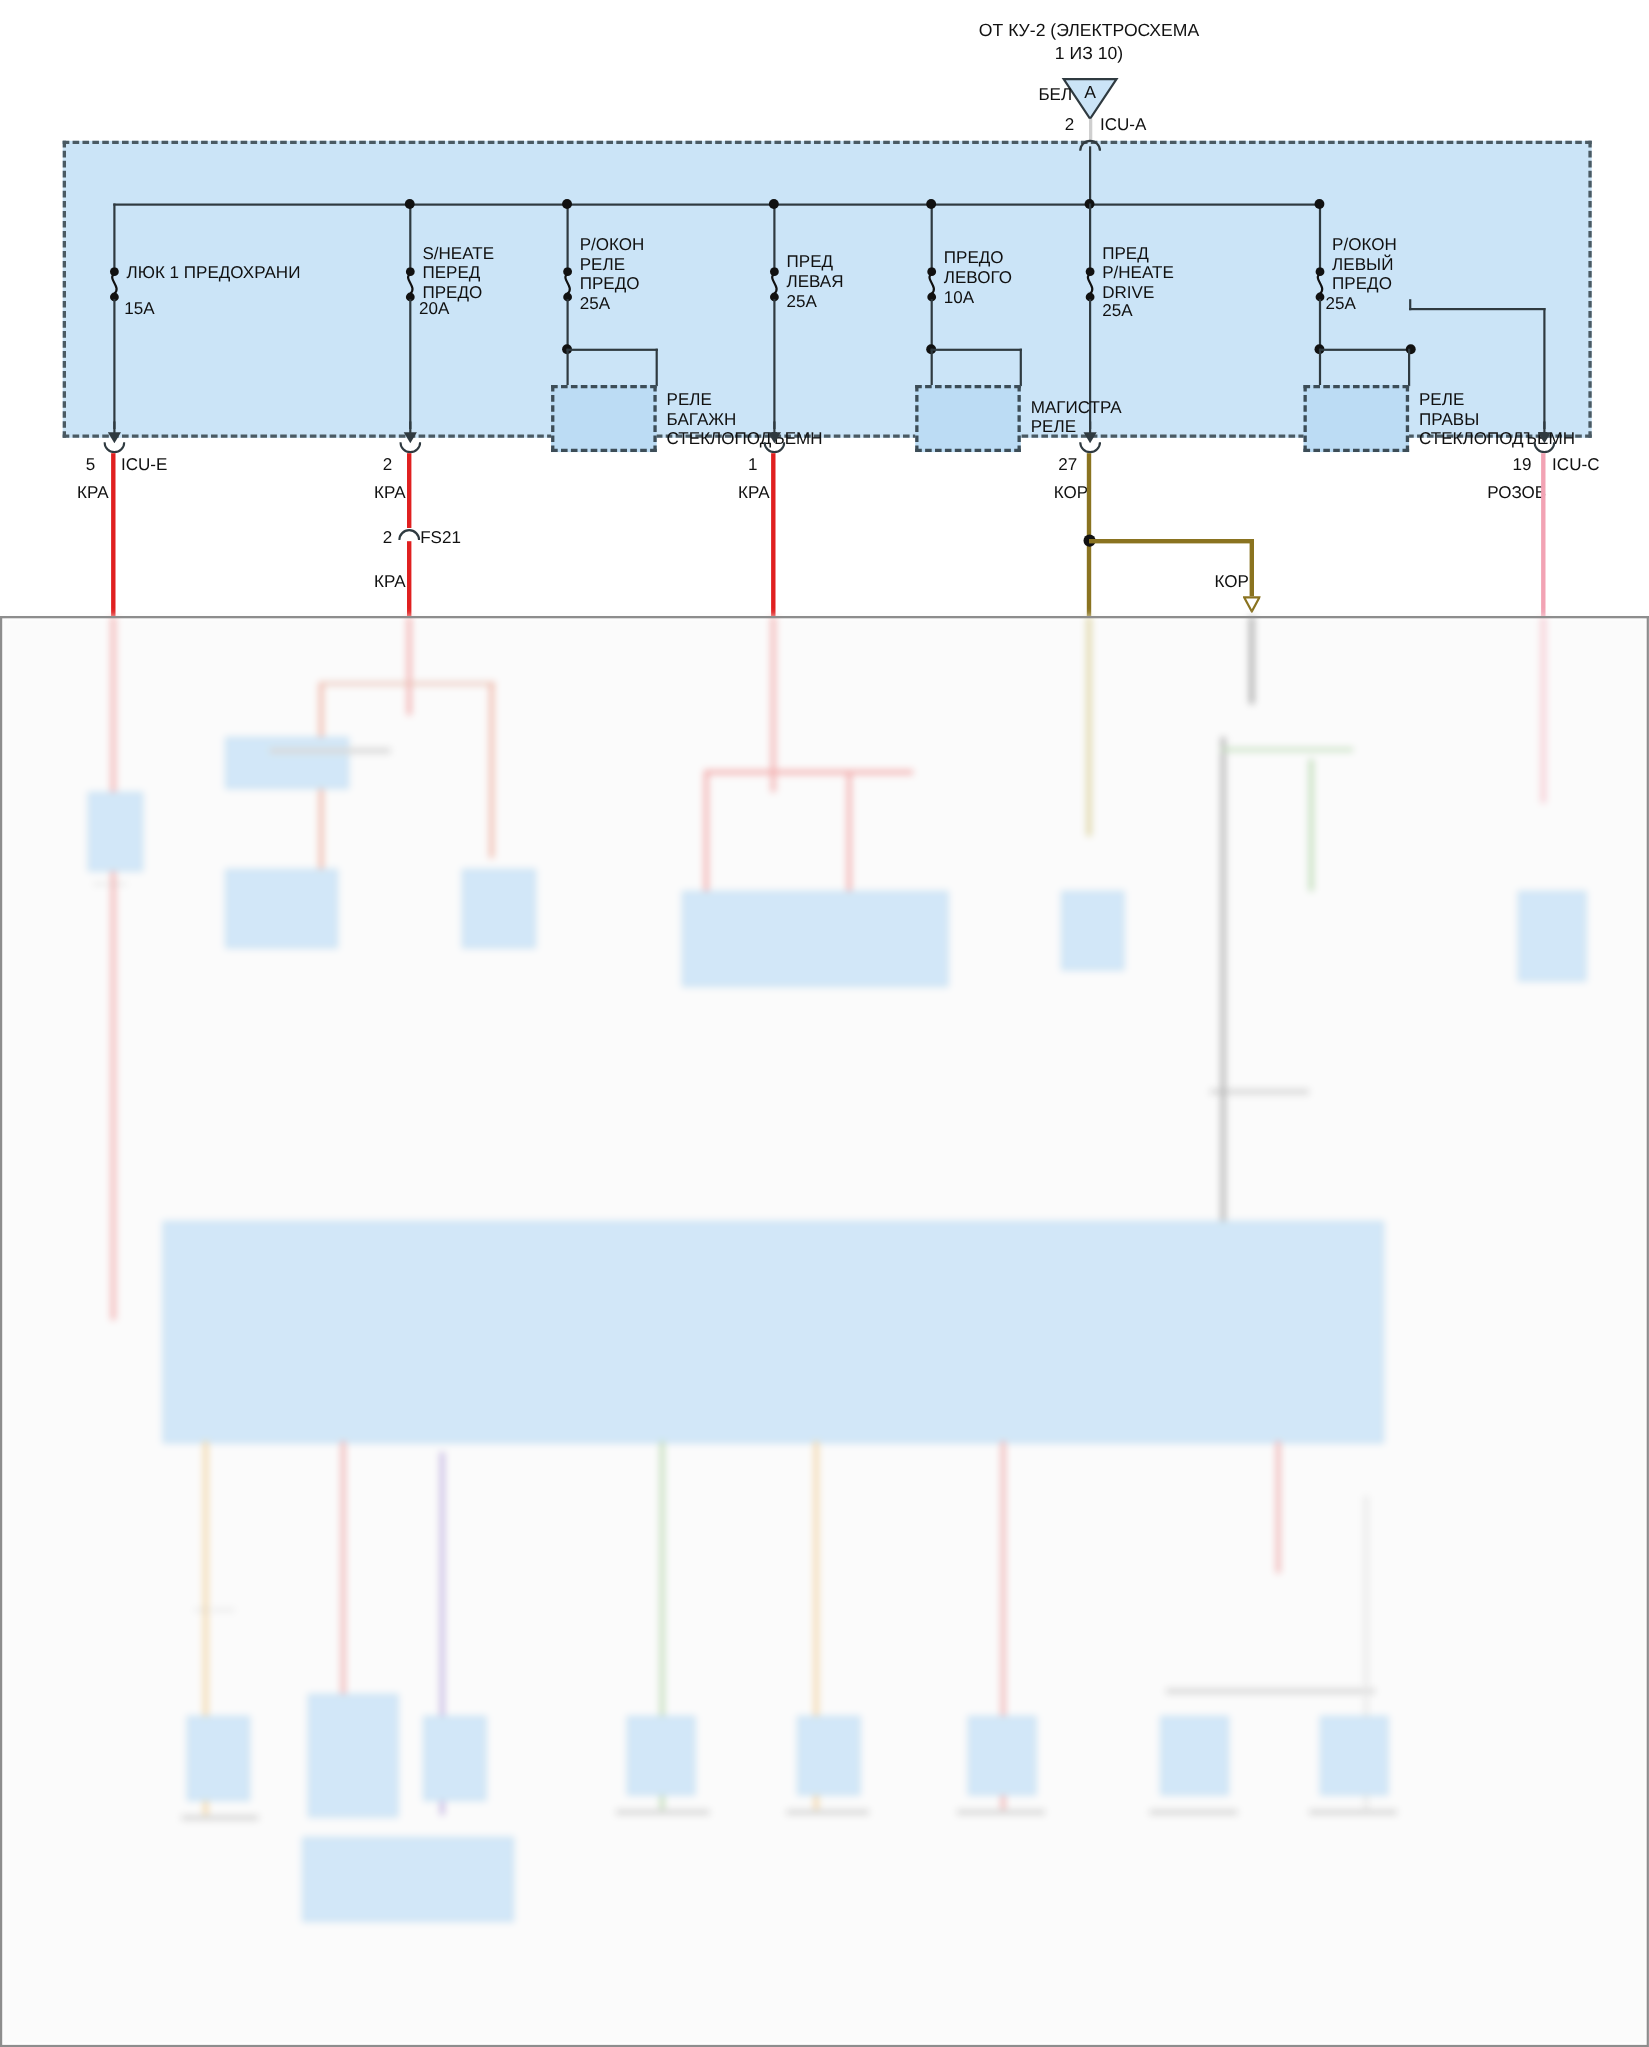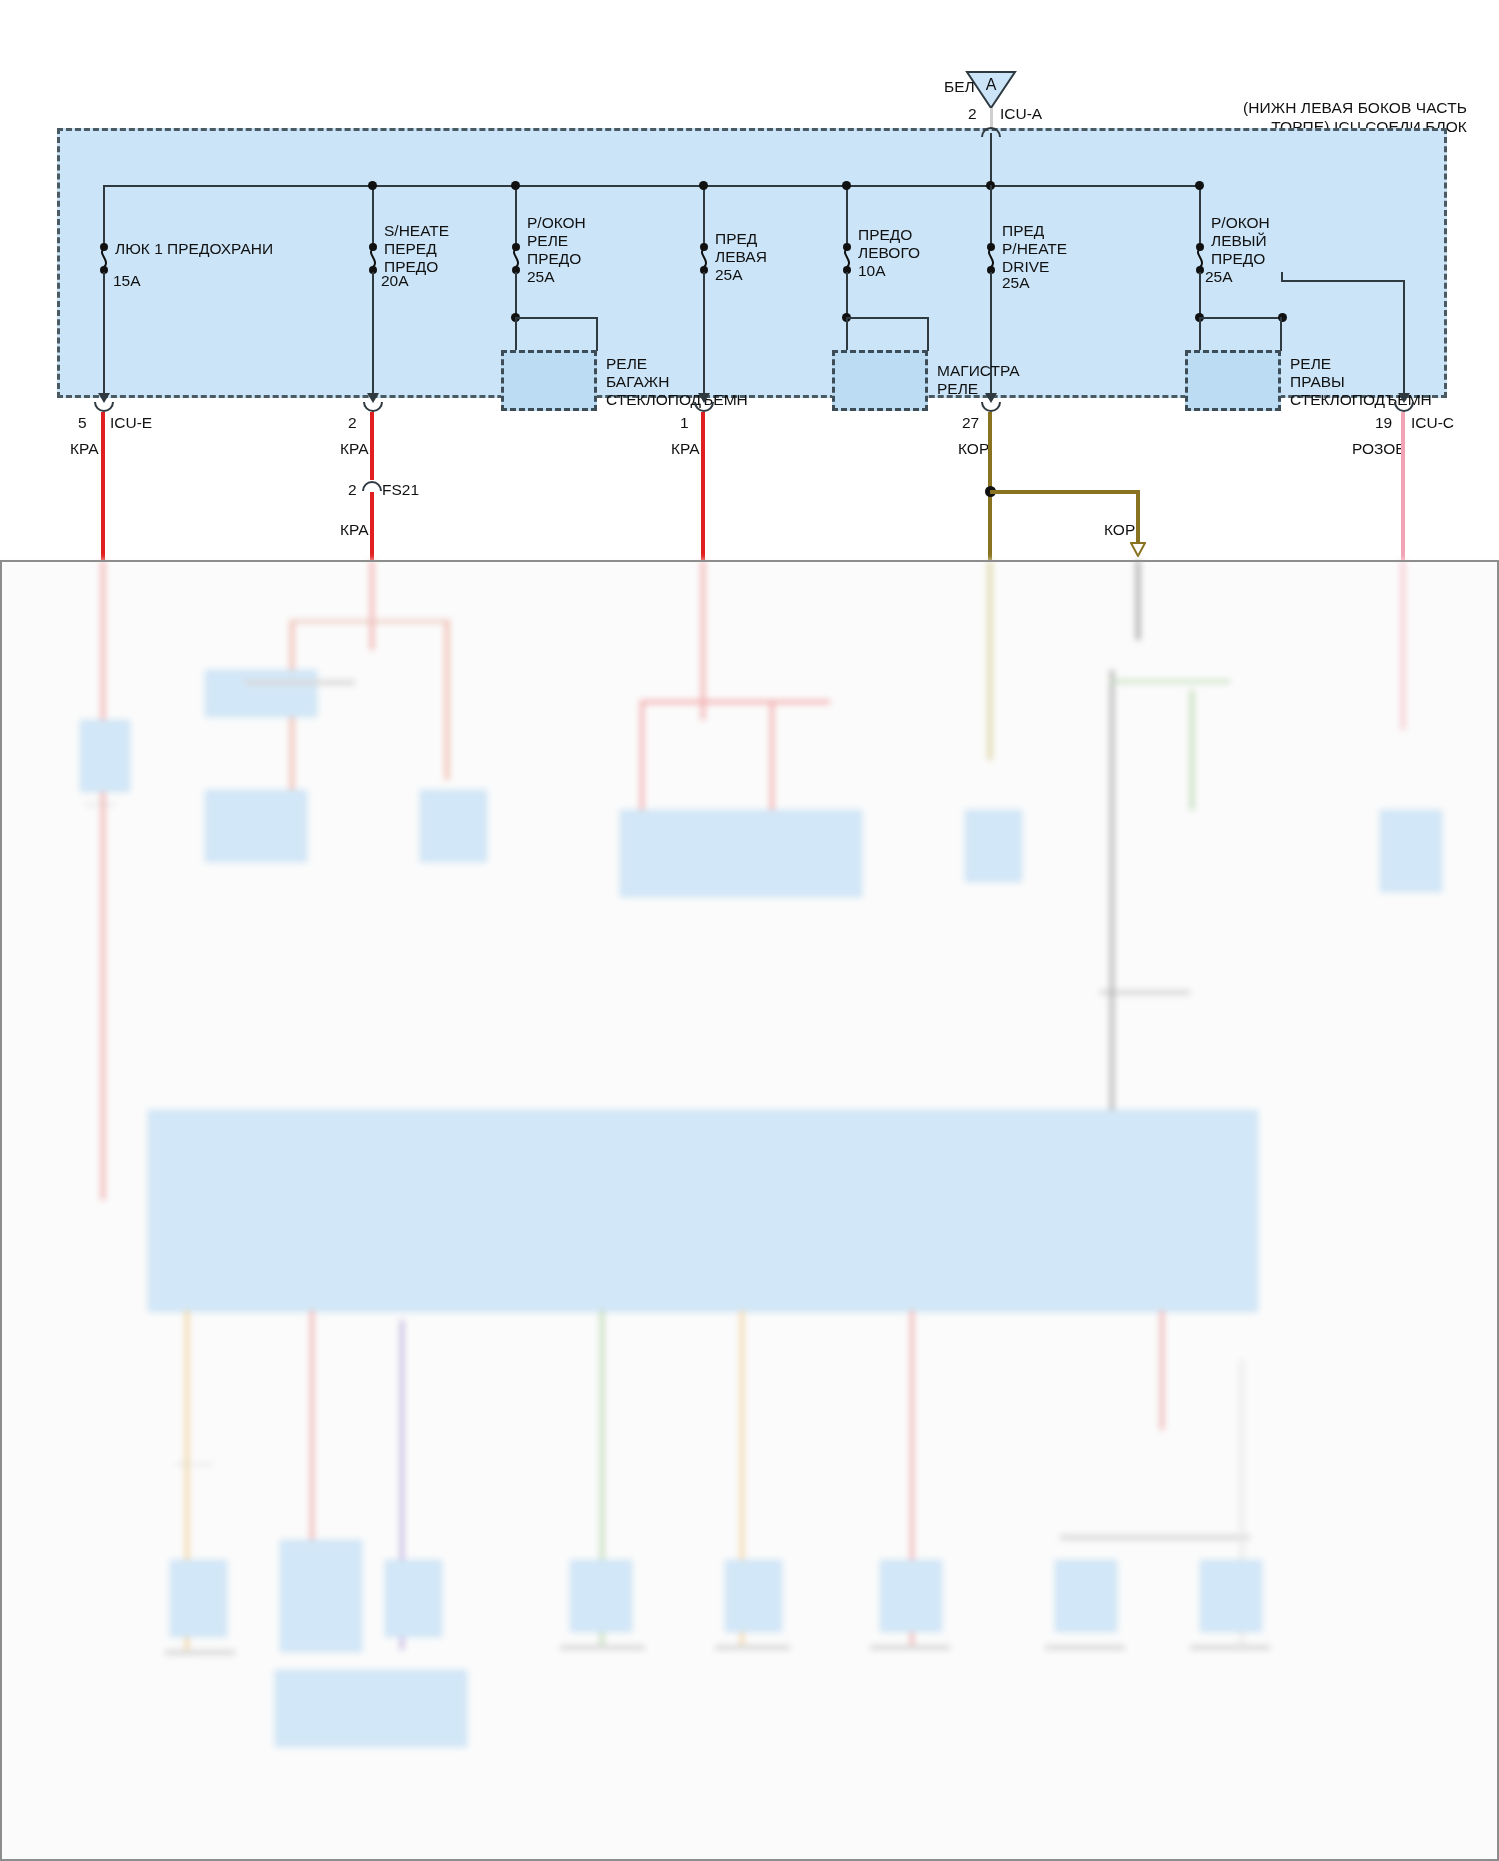--- a/index.html
+++ b/index.html
@@ -69,37 +69,37 @@
   .bconn{position:absolute;background:#d6d6d6;height:5px;}
   .watermark{position:absolute;left:8px;bottom:6px;font-size:8px;color:#c9c9c9;}
 </style>
 </head>
 <body>
 
 <div id="page">
 
   <div id="sharp">
 
+    <div class="topsrc">
+      <div>ОТ КУ-2 (ЭЛЕКТРОСХЕМА</div>
+      <div>1 ИЗ 10)</div>
+    </div>
 
     <div class="tri-wrap">
       <svg width="60" height="40">
           <polygon points="6,2 54,2 30,38" fill="#cbe4f7" stroke="#2f3a40" stroke-width="2"></polygon>
         </svg>
       <div class="tri-letter">A</div>
     </div>
 
     <div class="w vw" style="left:990px;top:108px;height:22px;background:#cfcfcf;width:3px;"></div>
     <div class="wlbl" style="left:944px;top:78px;">БЕЛ</div>
     <div class="pinno" style="left:968px;top:105px;">2</div>
     <div class="connlbl" style="left:1000px;top:105px;">ICU-A</div>
 
-    <div class="blk-title">
-      <div>(НИЖН ЛЕВАЯ БОКОВ ЧАСТЬ</div>
-      <div>ТОРПЕ) ICU СОЕДИ БЛОК</div>
-    </div>
 
     <div class="icu-block"></div>
 
     <div class="cup" style="left:981px;top:126px;">
       <svg width="20" height="12">
           <path d="M1,11 A9,9 0 0,1 19,11" fill="none" stroke="#2f3a40" stroke-width="2"></path>
         </svg>
     </div>
 
     <div class="w hw" style="left:103px;top:185px;width:1096px;"></div>

